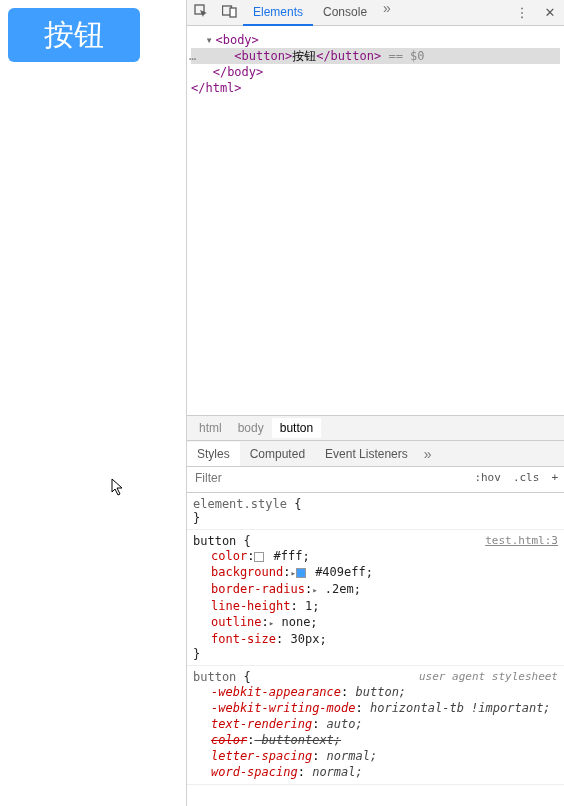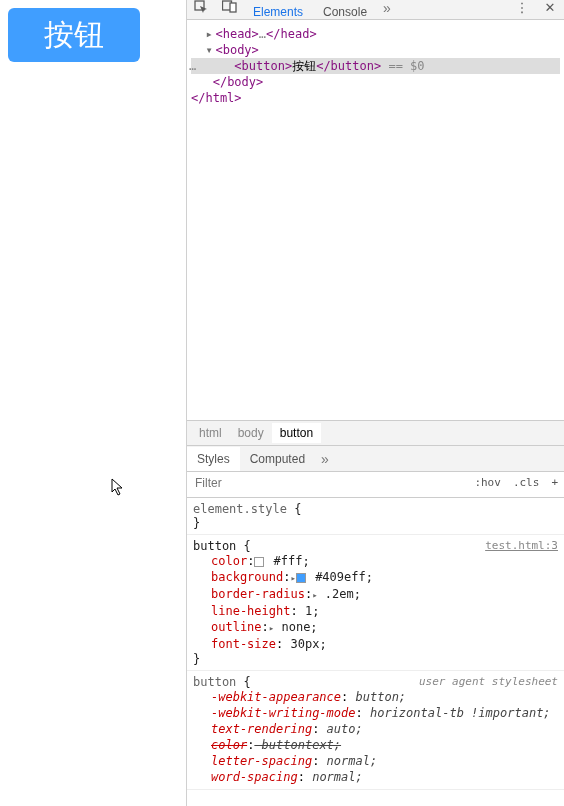--- a/index.html
+++ b/index.html
@@ -1,21 +1,21 @@
 <!DOCTYPE html>
 <html><head>
 <meta charset="utf-8">
 <style>
 * { box-sizing: border-box; margin: 0; padding: 0; }
 body { font-family: Arial, sans-serif; font-size: 12px; background: #fff; width: 564px; height: 806px; overflow: hidden; display: flex; }
 .page-left { width: 186px; padding: 8px; background: #fff; position: relative; }
 .demo-button { background: #409eff; color: #fff; border: none; padding: .4em 1.2em; border-radius: .2em; line-height: 1; font-size: 30px; cursor: pointer; }
 .cursor { position: absolute; left: 111px; top: 478px; font-size: 16px; pointer-events: none; }
 .devtools { flex: 1; display: flex; flex-direction: column; border-left: 1px solid #d0d0d0; background: #fff; }
-.dt-toolbar { display: flex; align-items: flex-start; height: 20px; border-bottom: 1px solid #ccc; background: #f3f3f3; }
+.dt-toolbar { display: flex; align-items: center; height: 26px; border-bottom: 1px solid #ccc; background: #f3f3f3; }
 .dt-icon { width: 20px; margin: 0 4px; text-align: center; color: #5a5a5a; cursor: pointer; font-size: 13px; }
 .dt-tabs { display: flex; flex: 1; }
 .dt-tab { padding: 5px 10px; color: #555; cursor: pointer; font-size: 12px; }
 .dt-tab.active { color: #1a73e8; border-bottom: 2px solid #1a73e8; }
 .dt-more { padding: 0 6px; color: #777; font-size: 14px; }
 .dt-right { display: flex; align-items: center; }
 .dom-tree { font-family: monospace; font-size: 12px; padding: 6px 4px; background: #fff; flex-shrink: 0; }
 .dom-line { white-space: pre; line-height: 16px; }
 .dom-line .arrow { color: #6e6e6e; display: inline-block; width: 10px; }
 .dom-line.selected { background: #ddd; position: relative; }
@@ -81,38 +81,38 @@
       <div class="dt-tab">Console</div>
       <div class="dt-more">»</div>
     </div>
     <div class="dt-right">
       <div class="dt-icon">⋮</div>
       <div class="dt-icon">✕</div>
     </div>
   </div>
 
   <div class="dom-tree">
-    <div class="dom-line">  <span class="arrow">▸</span><span class="tag">&lt;head&gt;</span><span class="dim">…</span><span class="tag">&lt;/head&gt;</span></div>
     <div class="dom-line">  <span class="arrow">▾</span><span class="tag">&lt;body&gt;</span></div>
     <div class="dom-line selected"><span class="dots">…</span>      <span class="tag">&lt;button&gt;</span><span class="txt">按钮</span><span class="tag">&lt;/button&gt;</span><span class="dim"> == $0</span></div>
     <div class="dom-line">   <span class="tag">&lt;/body&gt;</span></div>
     <div class="dom-line"><span class="tag">&lt;/html&gt;</span></div>
   </div>
 
   <div style="flex:1"></div>
 
   <div class="breadcrumb">
     <div class="crumb">html</div>
     <div class="crumb">body</div>
     <div class="crumb active">button</div>
   </div>
 
   <div class="sub-tabs">
     <div class="sub-tab active">Styles</div>
     <div class="sub-tab">Computed</div>
+    <div class="sub-tab">Event Listeners</div>
     <div class="dt-more">»</div>
   </div>
 
   <div class="filter-bar">
     <input class="filter-input" placeholder="Filter" style="">
     <div class="filter-btn">:hov</div>
     <div class="filter-btn">.cls</div>
     <div class="filter-btn">+</div>
   </div>
 

